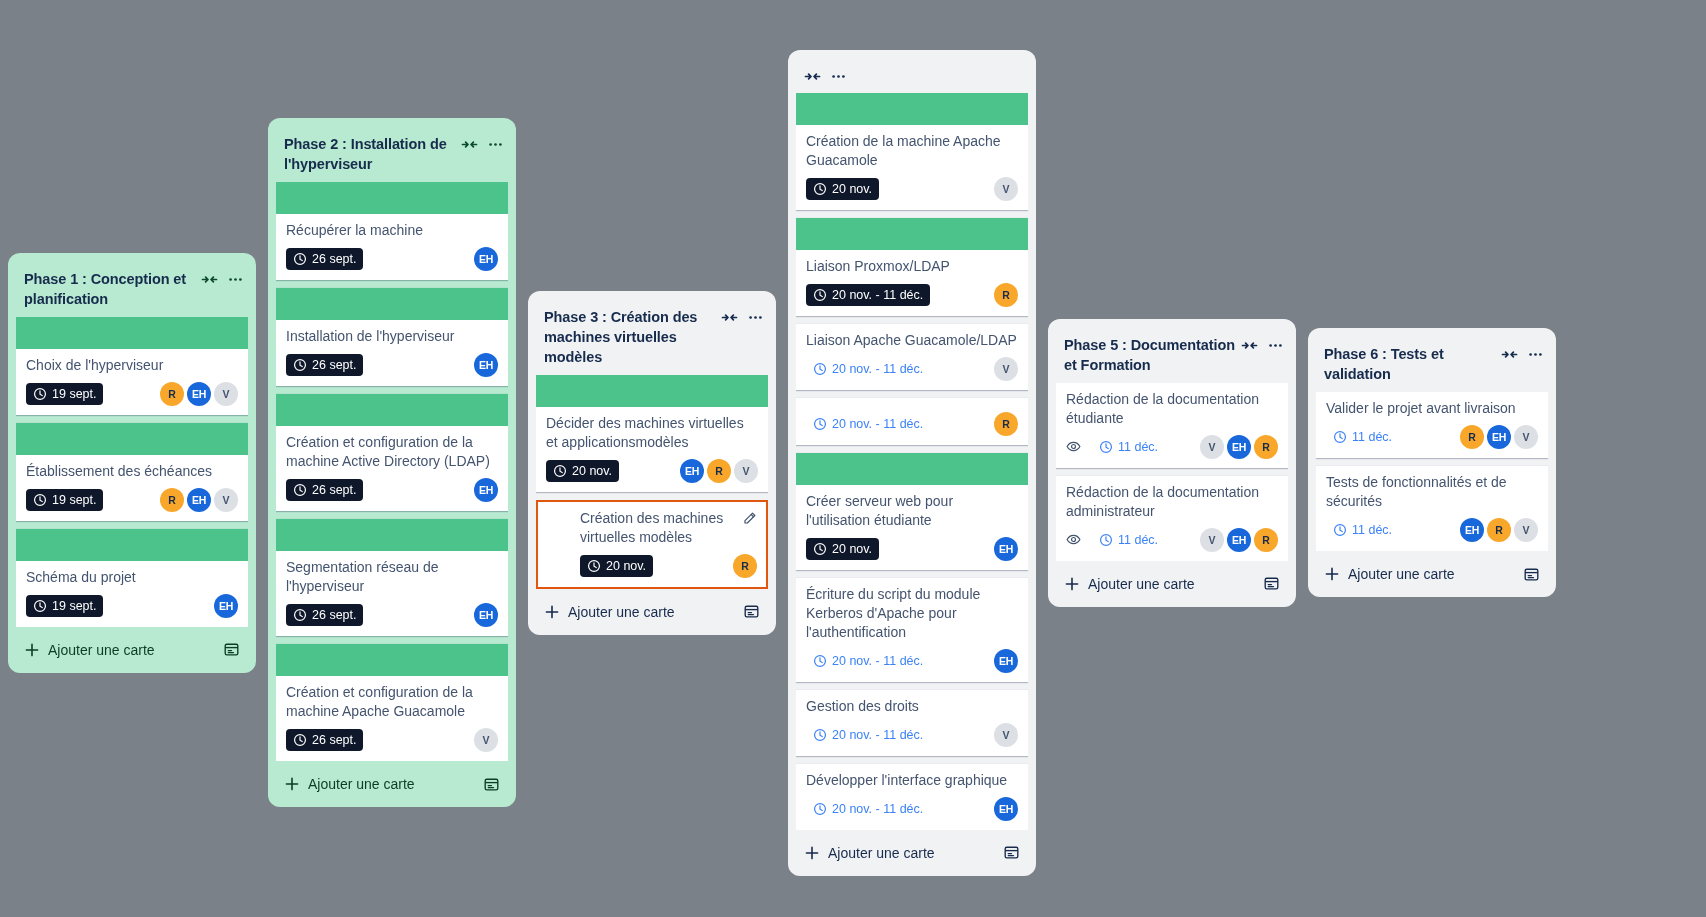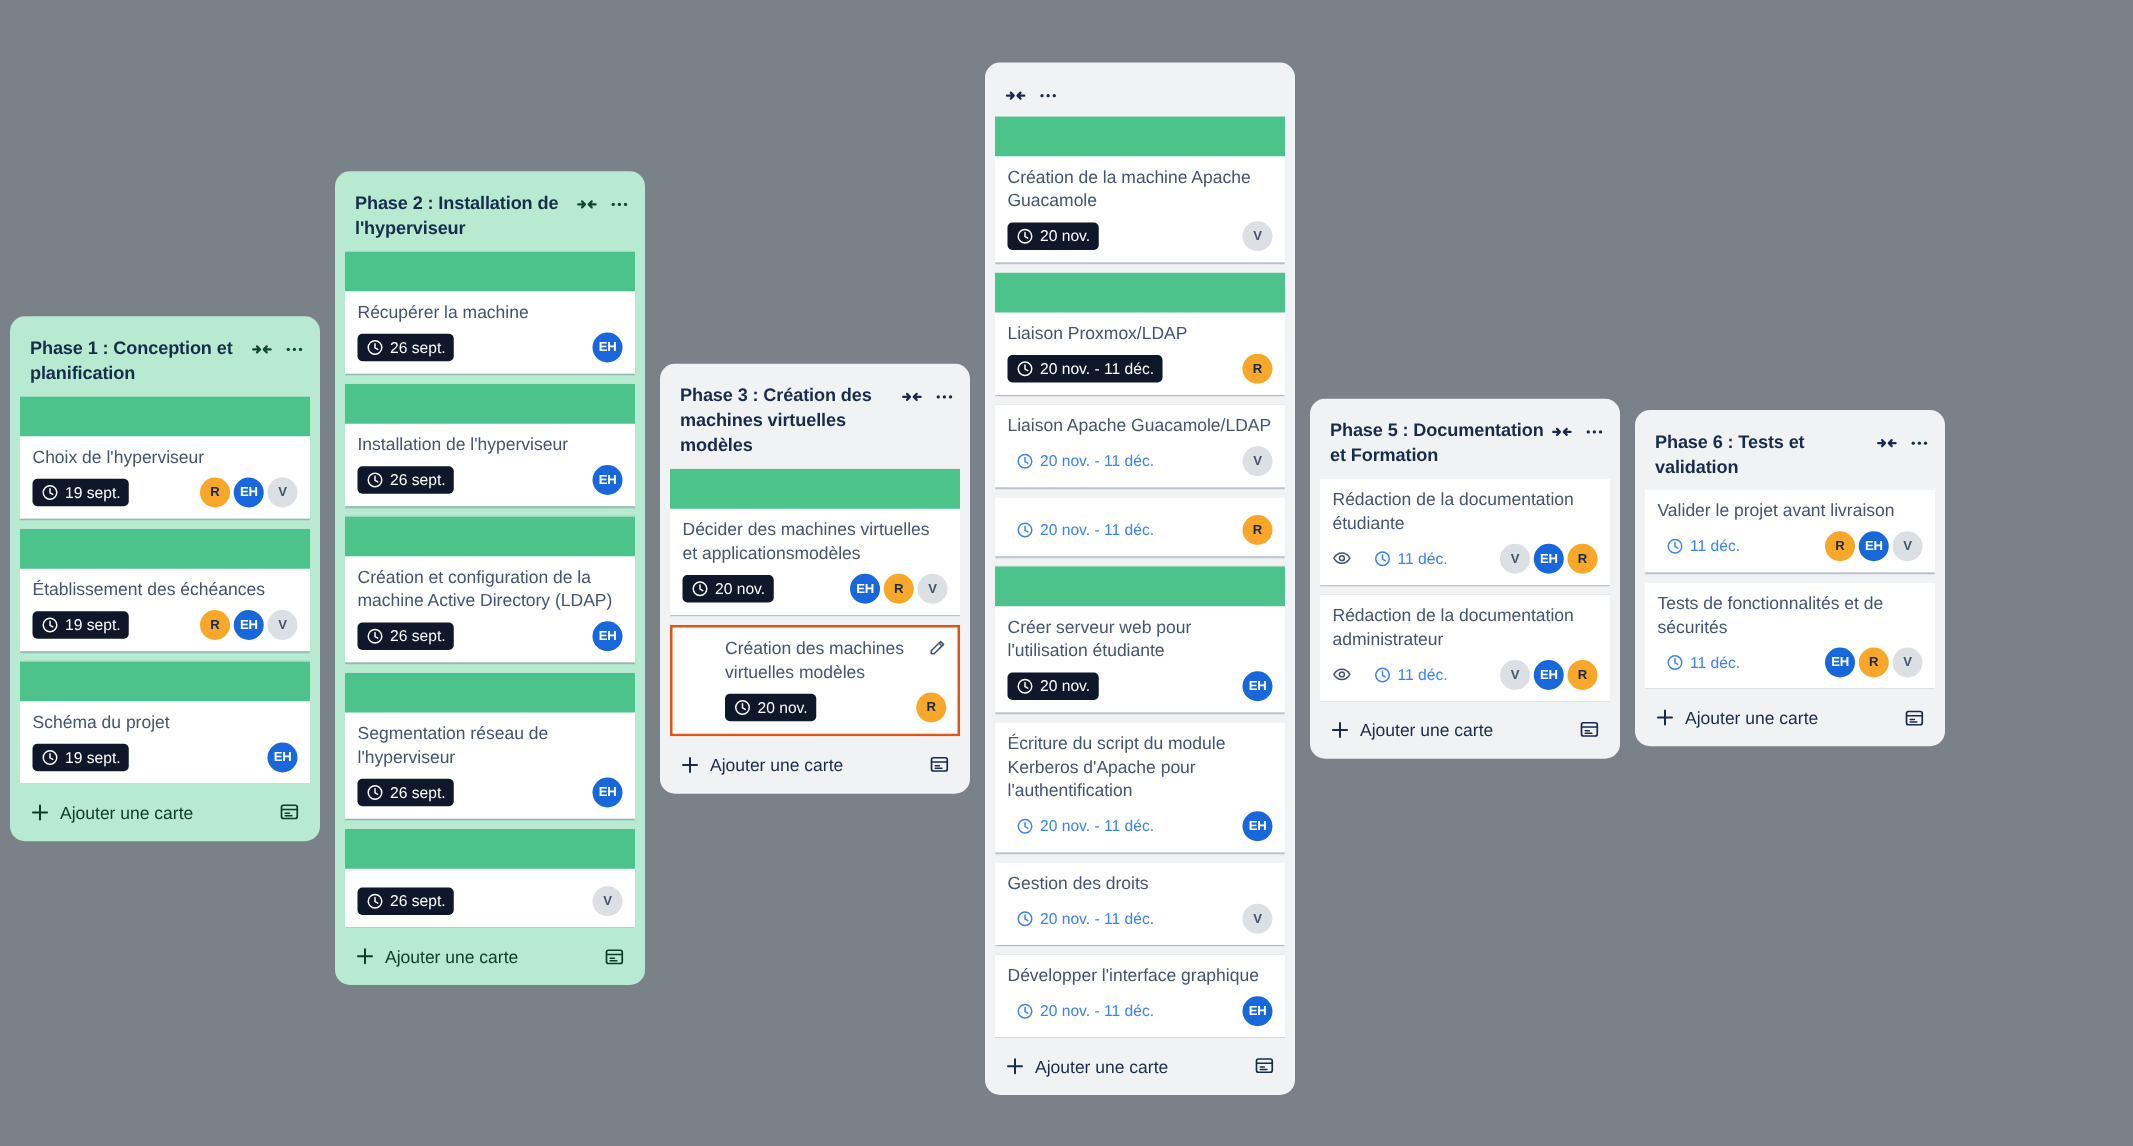--- a/index.html
+++ b/index.html
@@ -404,20 +404,23 @@
               </div>
               <div class="avatars">
                 <div class="avatar blue">EH</div>
               </div>
             </div>
           </div>
         </div>
         <div class="card">
           <div class="label-bar" style="background: rgb(76, 195, 138);"></div>
           <div class="card-body">
+            <div class="card-title-row">
+              <div class="card-title">Création et configuration de la machine Apache Guacamole</div>
+            </div>
             <div class="card-meta">
               <div class="meta-left">
                 <span class="due filled">
                   <svg class="clk" xmlns="http://www.w3.org/2000/svg" width="14" height="14" viewBox="0 0 16 16" fill="none">
                     <circle cx="8" cy="8" r="6.2" stroke="currentColor" stroke-width="1.35"></circle>
                     <path d="M8 4.5V8.3l2.5 1.5" stroke="currentColor" stroke-width="1.35" stroke-linecap="round"></path>
                   </svg>
                   <span>26 sept.</span>
                 </span>
               </div>

